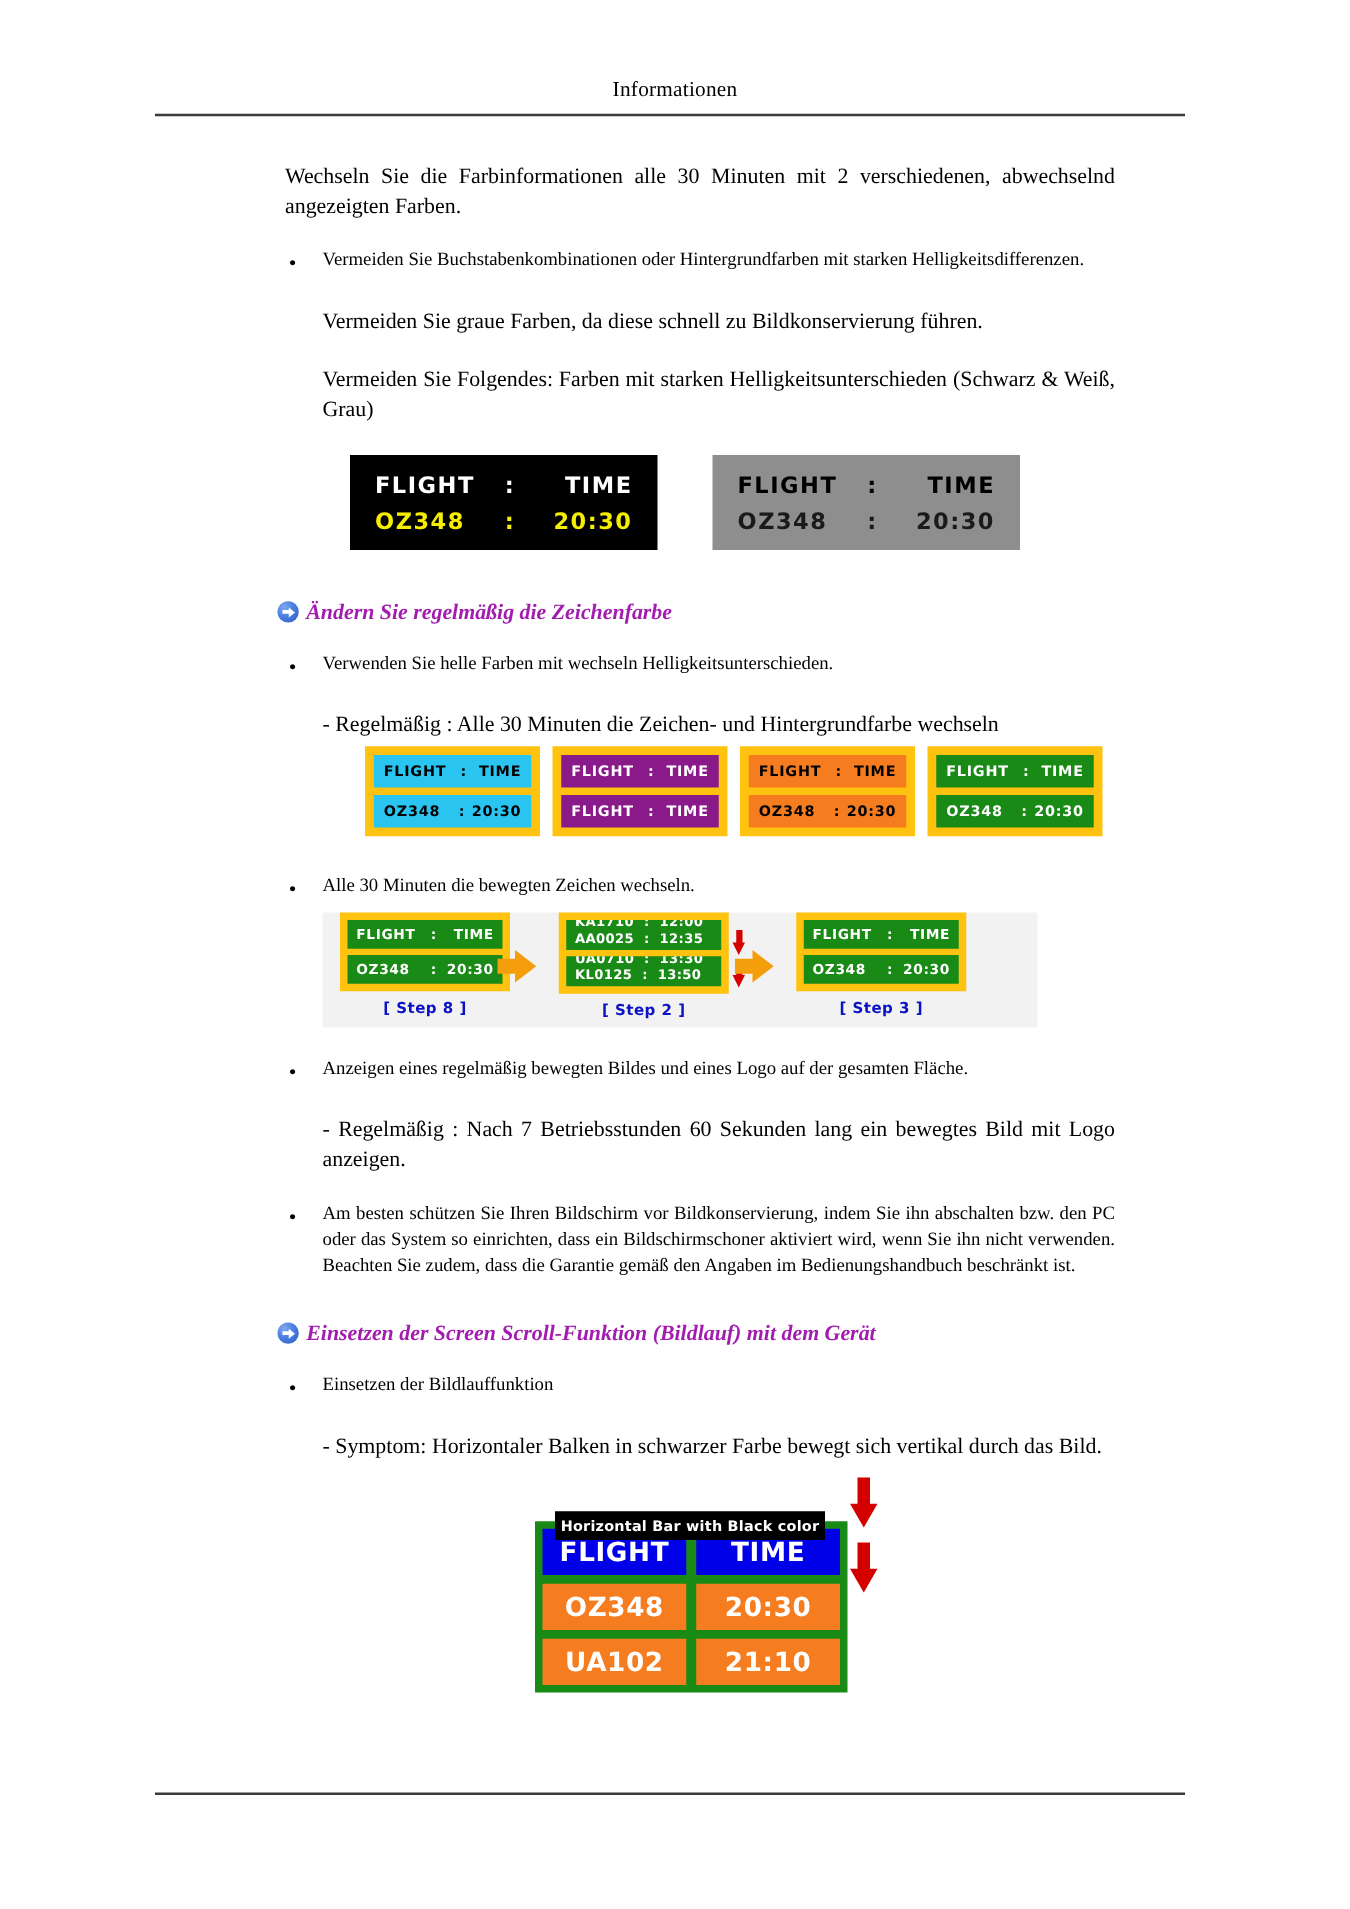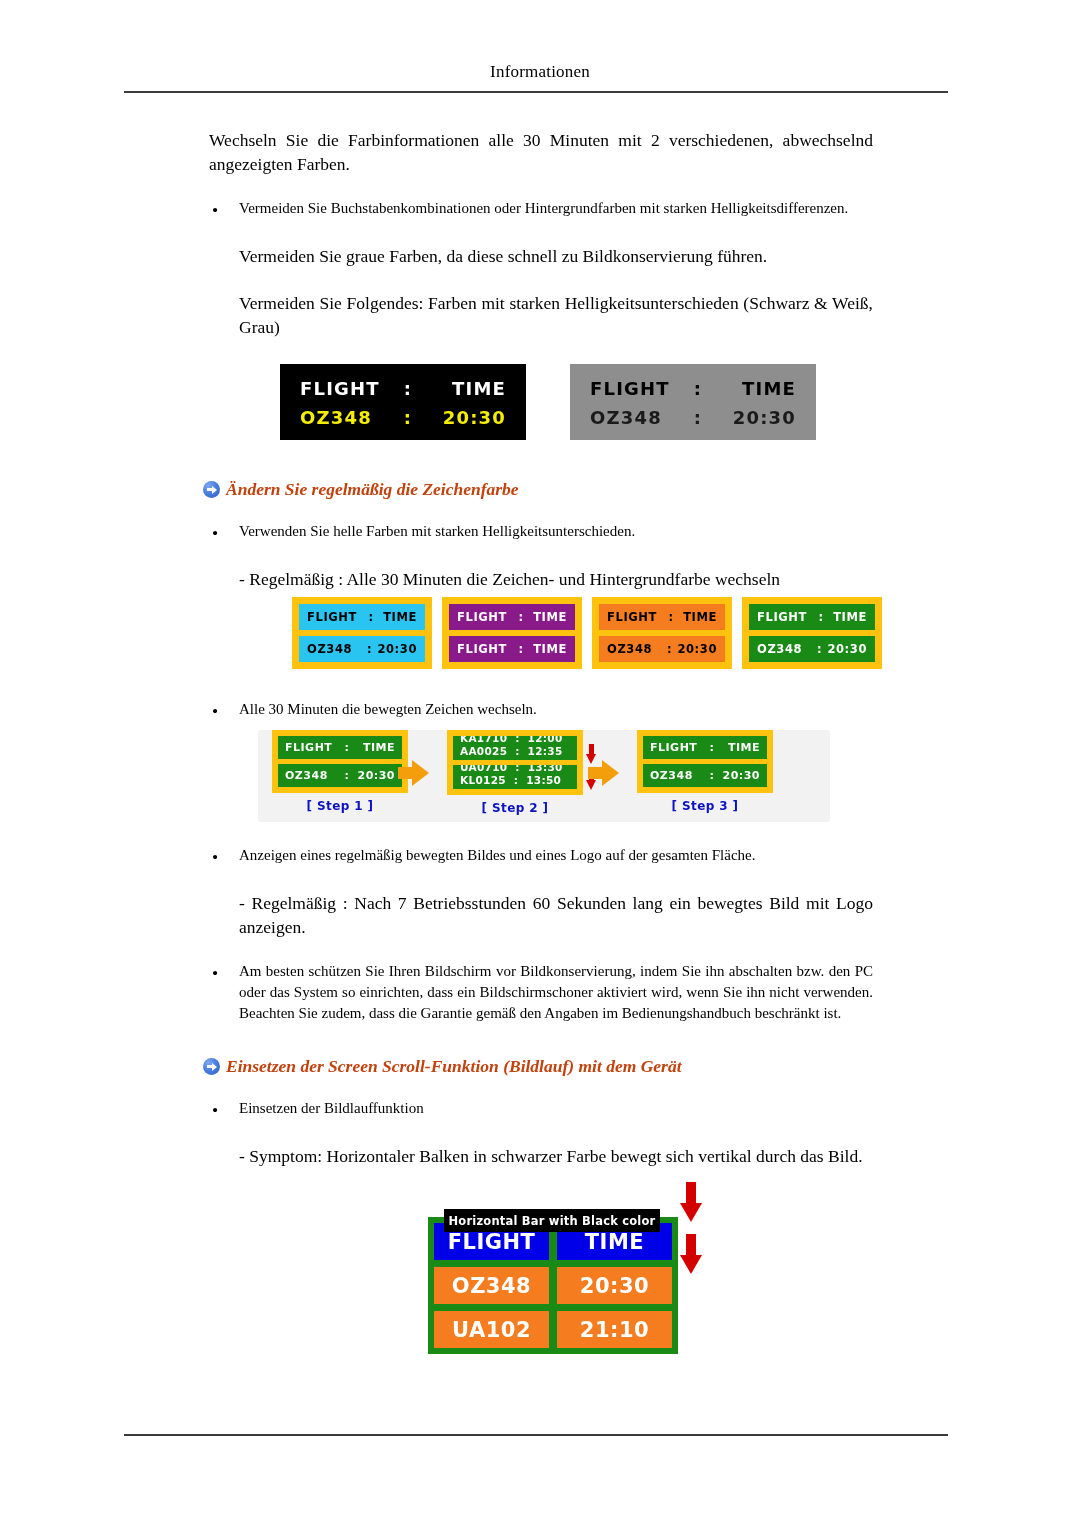--- a/index.html
+++ b/index.html
@@ -47,21 +47,21 @@
     left: 124px;
     width: 824px;
     height: 2px;
     background: #3b3b3b;
   }
 
   
   .content {
     position: absolute;
     top: 128px;
-    left: 209px;
+    left: 228px;
     width: 664px;
   }
 
   p.para {
     margin: 0 0 22px 0;
     font-size: 17.5px;
     line-height: 1.38;
     text-align: justify;
   }
 
@@ -124,21 +124,21 @@
     width: 0;
     height: 0;
     border-left: 5px solid #ffffff;
     border-top: 4px solid transparent;
     border-bottom: 4px solid transparent;
   }
   .blue-heading-text {
     font-size: 17.5px;
     font-style: italic;
     font-weight: bold;
-    color: #c2410c;
+    color: #a21caf;
     line-height: 1.3;
   }
 
   
   .figure {
     position: absolute;
   }
 
   
   .fig1 { top: 364px; left: 280px; display: flex; gap: 44px; }
@@ -421,21 +421,21 @@
     </div>
   </div>
 
   <div class="content" style="top:478px;">
     <div class="blue-heading">
       <span class="arrow-badge"></span>
       <span class="blue-heading-text">Ändern Sie regelmäßig die Zeichenfarbe</span>
     </div>
     <div class="bullet-row">
       <div class="bullet-dot">•</div>
-      <div class="bullet-text">Verwenden Sie helle Farben mit starken Helligkeitsunterschieden.</div>
+      <div class="bullet-text">Verwenden Sie helle Farben mit wechseln Helligkeitsunterschieden.</div>
     </div>
     <div class="indent-row">- Regelmäßig : Alle 30 Minuten die Zeichen- und Hintergrundfarbe wechseln</div>
   </div>
 
   <div class="figure fig2">
     <div class="panel p-cyan">
       <div class="cell">
         <span class="f1">FLIGHT</span>
         <span class="f2">:</span>
         <span class="f3">TIME</span>
@@ -498,21 +498,21 @@
           <span class="f1">FLIGHT</span>
           <span class="f2">:</span>
           <span class="f3">TIME</span>
         </div>
         <div class="cell">
           <span class="f1">OZ348</span>
           <span class="f2">:</span>
           <span class="f3">20:30</span>
         </div>
       </div>
-      <div class="step-label">[ Step 1 ]</div>
+      <div class="step-label">[ Step 8 ]</div>
     </div>
 
     <div class="arrow-right"></div>
 
     <div class="step-block" style="margin-left:14px;justify-content:space-between;">
       <div class="step-panel">
         <div class="cell cell-scroll">
           <span class="sline sl-a">KA1710  :  12:00</span>
           <span class="sline sl-b">AA0025  :  12:35</span>
         </div>

